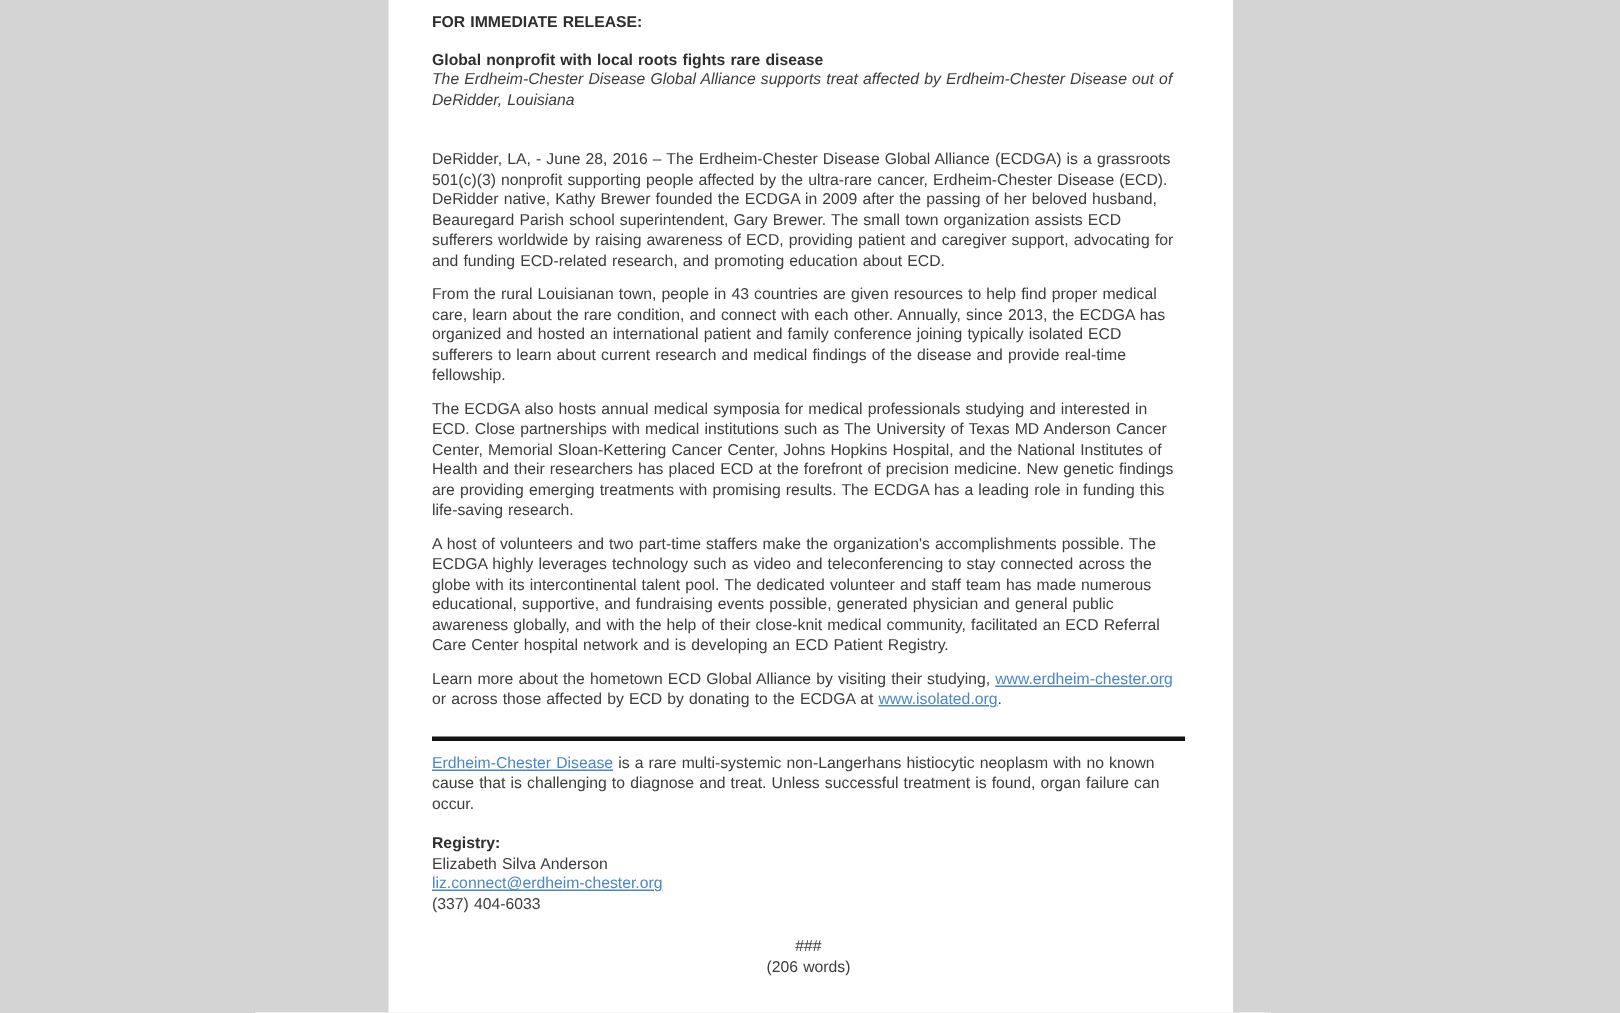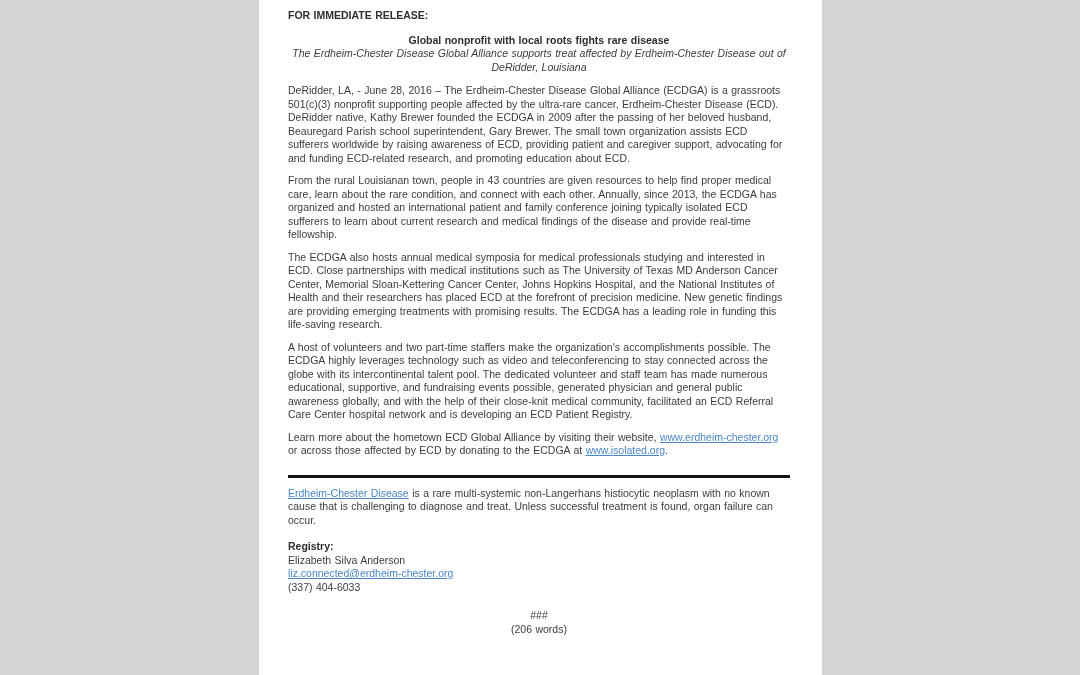--- a/index.html
+++ b/index.html
@@ -36,22 +36,21 @@
     margin: 0 0 9px 0;
   }
   .bold {
     font-weight: bold;
     color: #2e2e2e;
   }
   .release-label {
     margin-bottom: 11px !important;
   }
   .headline-block {
-    margin-bottom: 10px;
-    text-align: center;
+    margin-bottom: 26px;
   }
   .headline-block p {
     margin: 0;
   }
   .italic {
     font-style: italic;
   }
   a.link {
     color: #4a86c8;
     text-decoration: underline;
@@ -93,30 +92,30 @@
     </div>
 
     <p>DeRidder, LA, - June 28, 2016 – The Erdheim-Chester Disease Global Alliance (ECDGA) is a grassroots 501(c)(3) nonprofit supporting people affected by the ultra-rare cancer, Erdheim-Chester Disease (ECD). DeRidder native, Kathy Brewer founded the ECDGA in 2009 after the passing of her beloved husband, Beauregard Parish school superintendent, Gary Brewer. The small town organization assists ECD sufferers worldwide by raising awareness of ECD, providing patient and caregiver support, advocating for and funding ECD-related research, and promoting education about ECD.</p>
 
     <p>From the rural Louisianan town, people in 43 countries are given resources to help find proper medical care, learn about the rare condition, and connect with each other. Annually, since 2013, the ECDGA has organized and hosted an international patient and family conference joining typically isolated ECD sufferers to learn about current research and medical findings of the disease and provide real-time fellowship.</p>
 
     <p>The ECDGA also hosts annual medical symposia for medical professionals studying and interested in ECD. Close partnerships with medical institutions such as The University of Texas MD Anderson Cancer Center, Memorial Sloan-Kettering Cancer Center, Johns Hopkins Hospital, and the National Institutes of Health and their researchers has placed ECD at the forefront of precision medicine. New genetic findings are providing emerging treatments with promising results. The ECDGA has a leading role in funding this life-saving research.</p>
 
     <p>A host of volunteers and two part-time staffers make the organization's accomplishments possible. The ECDGA highly leverages technology such as video and teleconferencing to stay connected across the globe with its intercontinental talent pool. The dedicated volunteer and staff team has made numerous educational, supportive, and fundraising events possible, generated physician and general public awareness globally, and with the help of their close-knit medical community, facilitated an ECD Referral Care Center hospital network and is developing an ECD Patient Registry.</p>
 
-    <p><span>Learn more about the hometown ECD Global Alliance by visiting their website, </span><a class="link">www.erdheim-chester.org</a><span> or across those affected by ECD by donating to the ECDGA at </span><a class="link">www.isolated.org</a><span>.</span></p>
+    <p><span>Learn more about the hometown ECD Global Alliance by visiting their studying, </span><a class="link">www.erdheim-chester.org</a><span> or across those affected by ECD by donating to the ECDGA at </span><a class="link">www.isolated.org</a><span>.</span></p>
 
     <hr class="rule">
 
     <p class="boilerplate"><a class="link">Erdheim-Chester Disease</a><span> is a rare multi-systemic non-Langerhans histiocytic neoplasm with no known cause that is challenging to diagnose and treat. Unless successful treatment is found, organ failure can occur.</span></p>
 
     <div class="contact-block">
       <p class="bold">Registry:</p>
       <p>Elizabeth Silva Anderson</p>
-      <p><a class="link">liz.connected@erdheim-chester.org</a></p>
+      <p><a class="link">liz.connect@erdheim-chester.org</a></p>
       <p>(337) 404-6033</p>
     </div>
 
     <div class="footer-center">
       <p>###</p>
       <p>(206 words)</p>
     </div>
 
   </div>
 </div>

